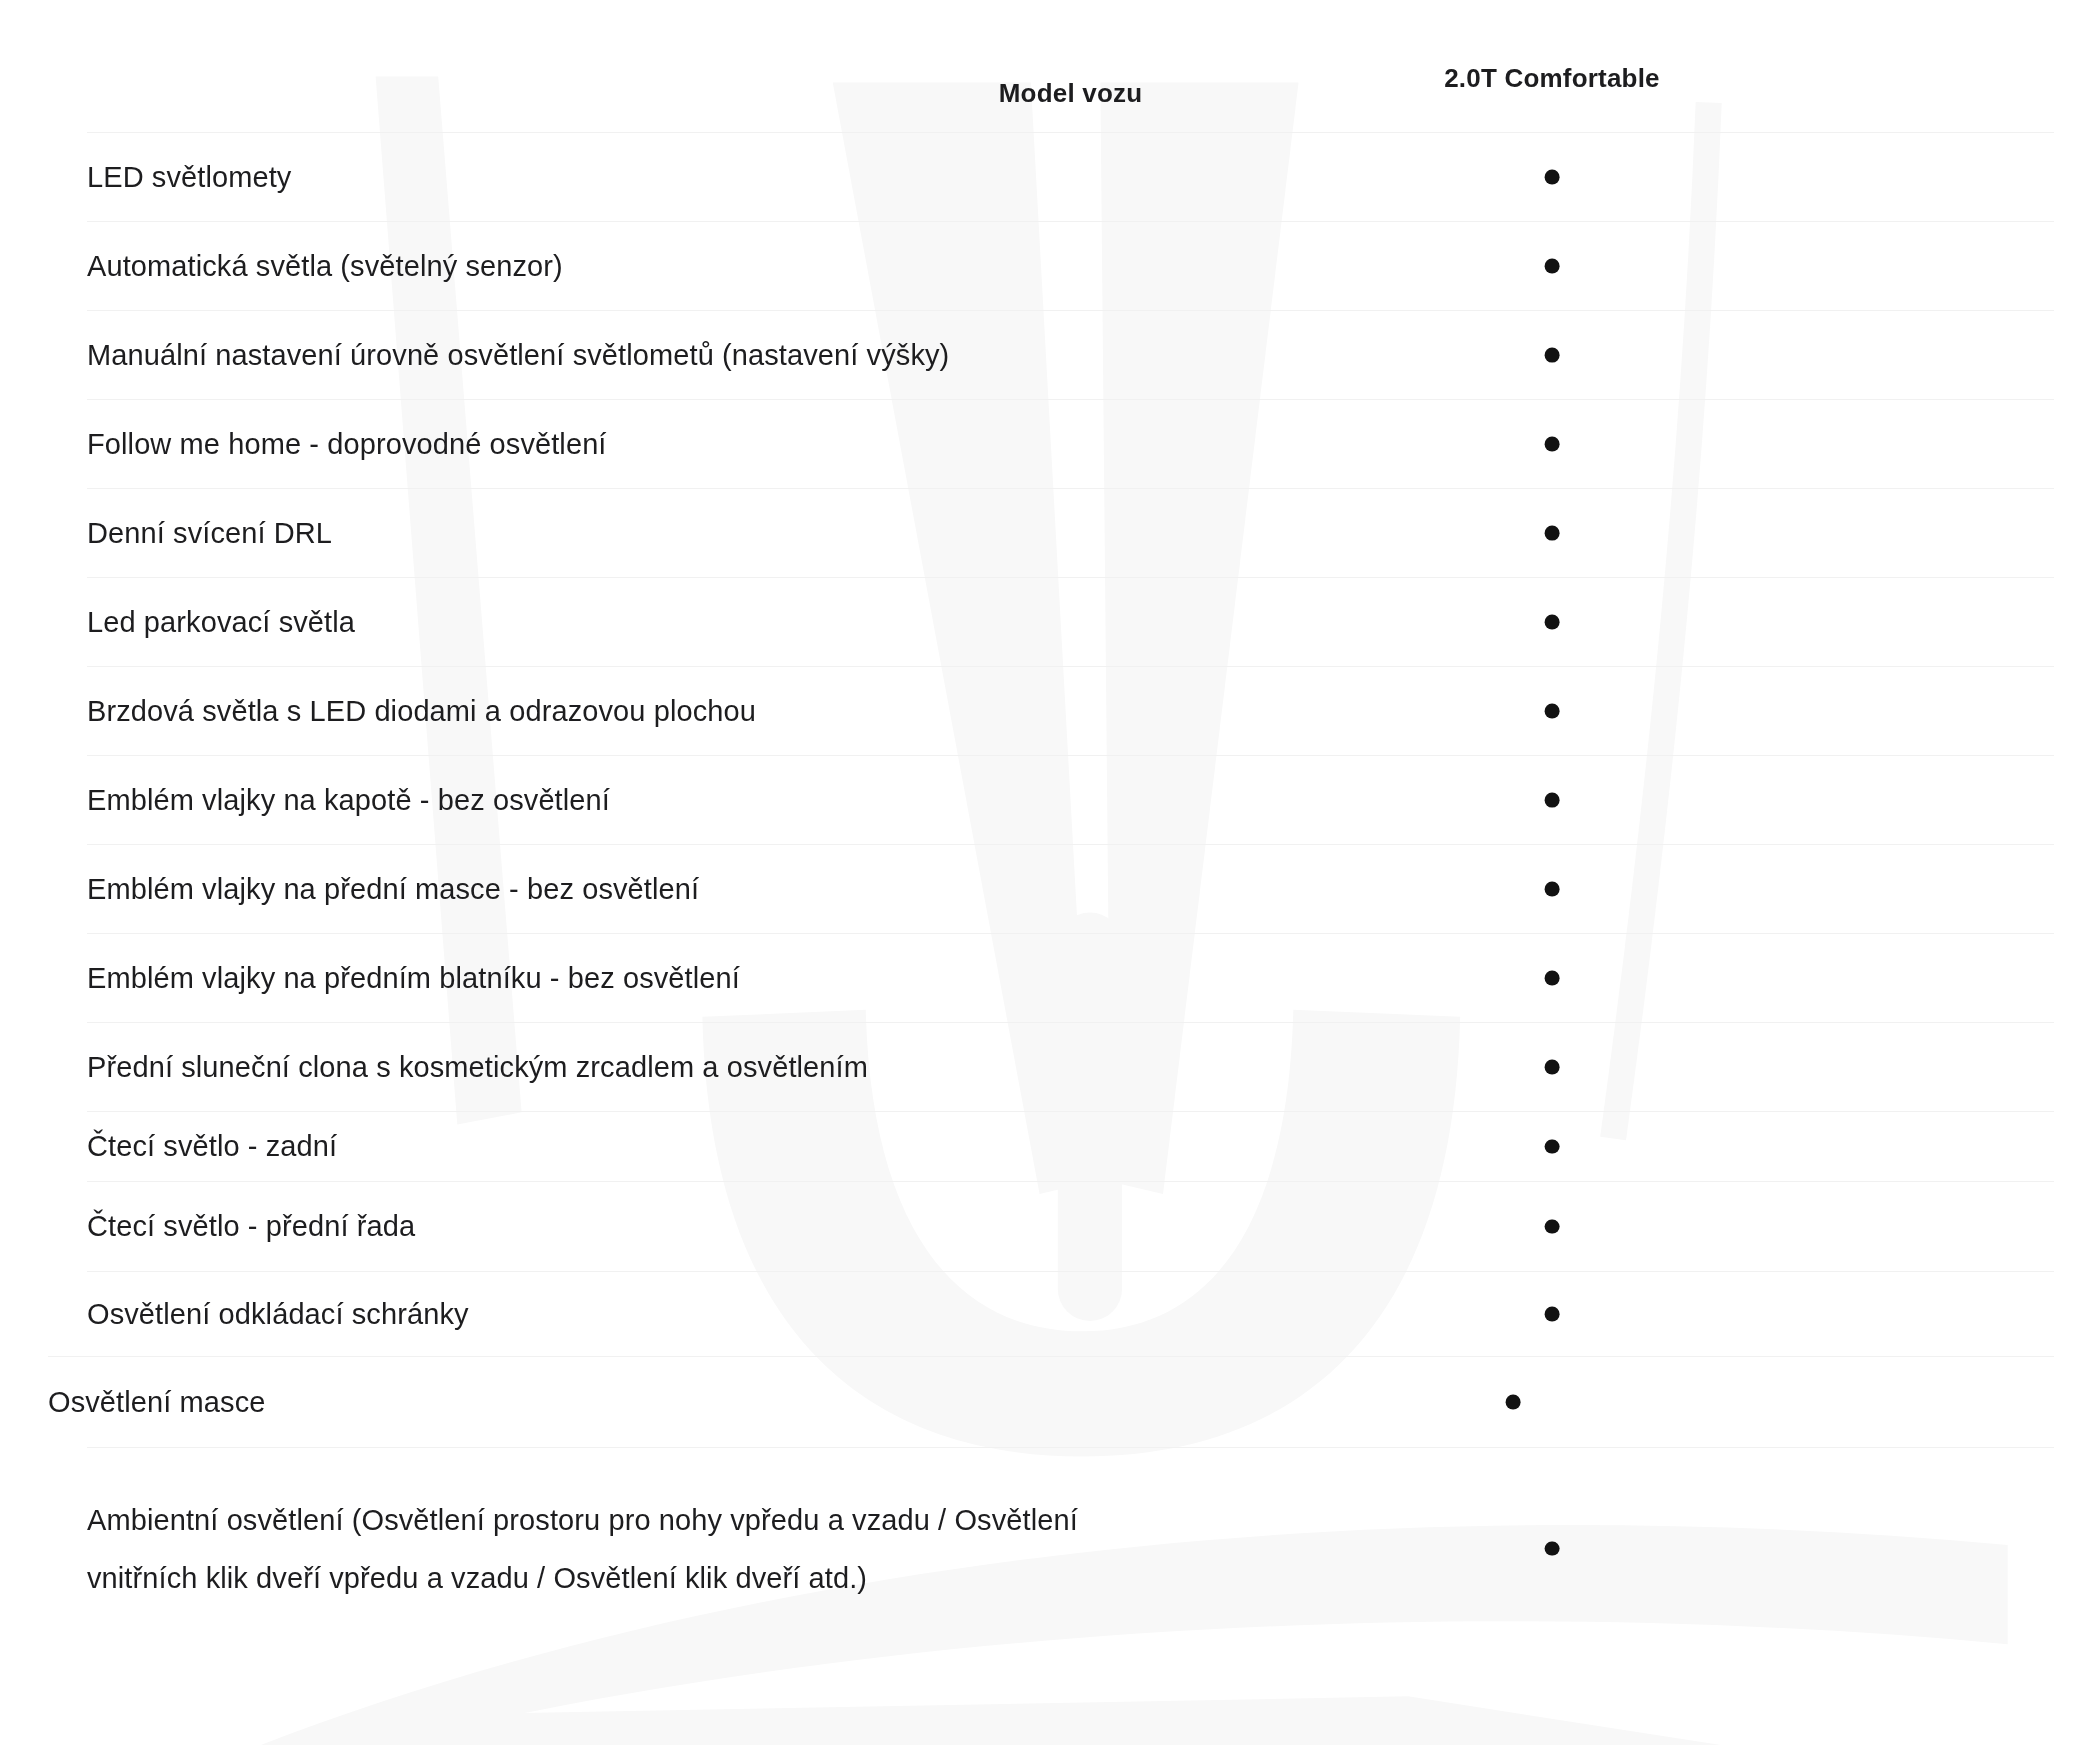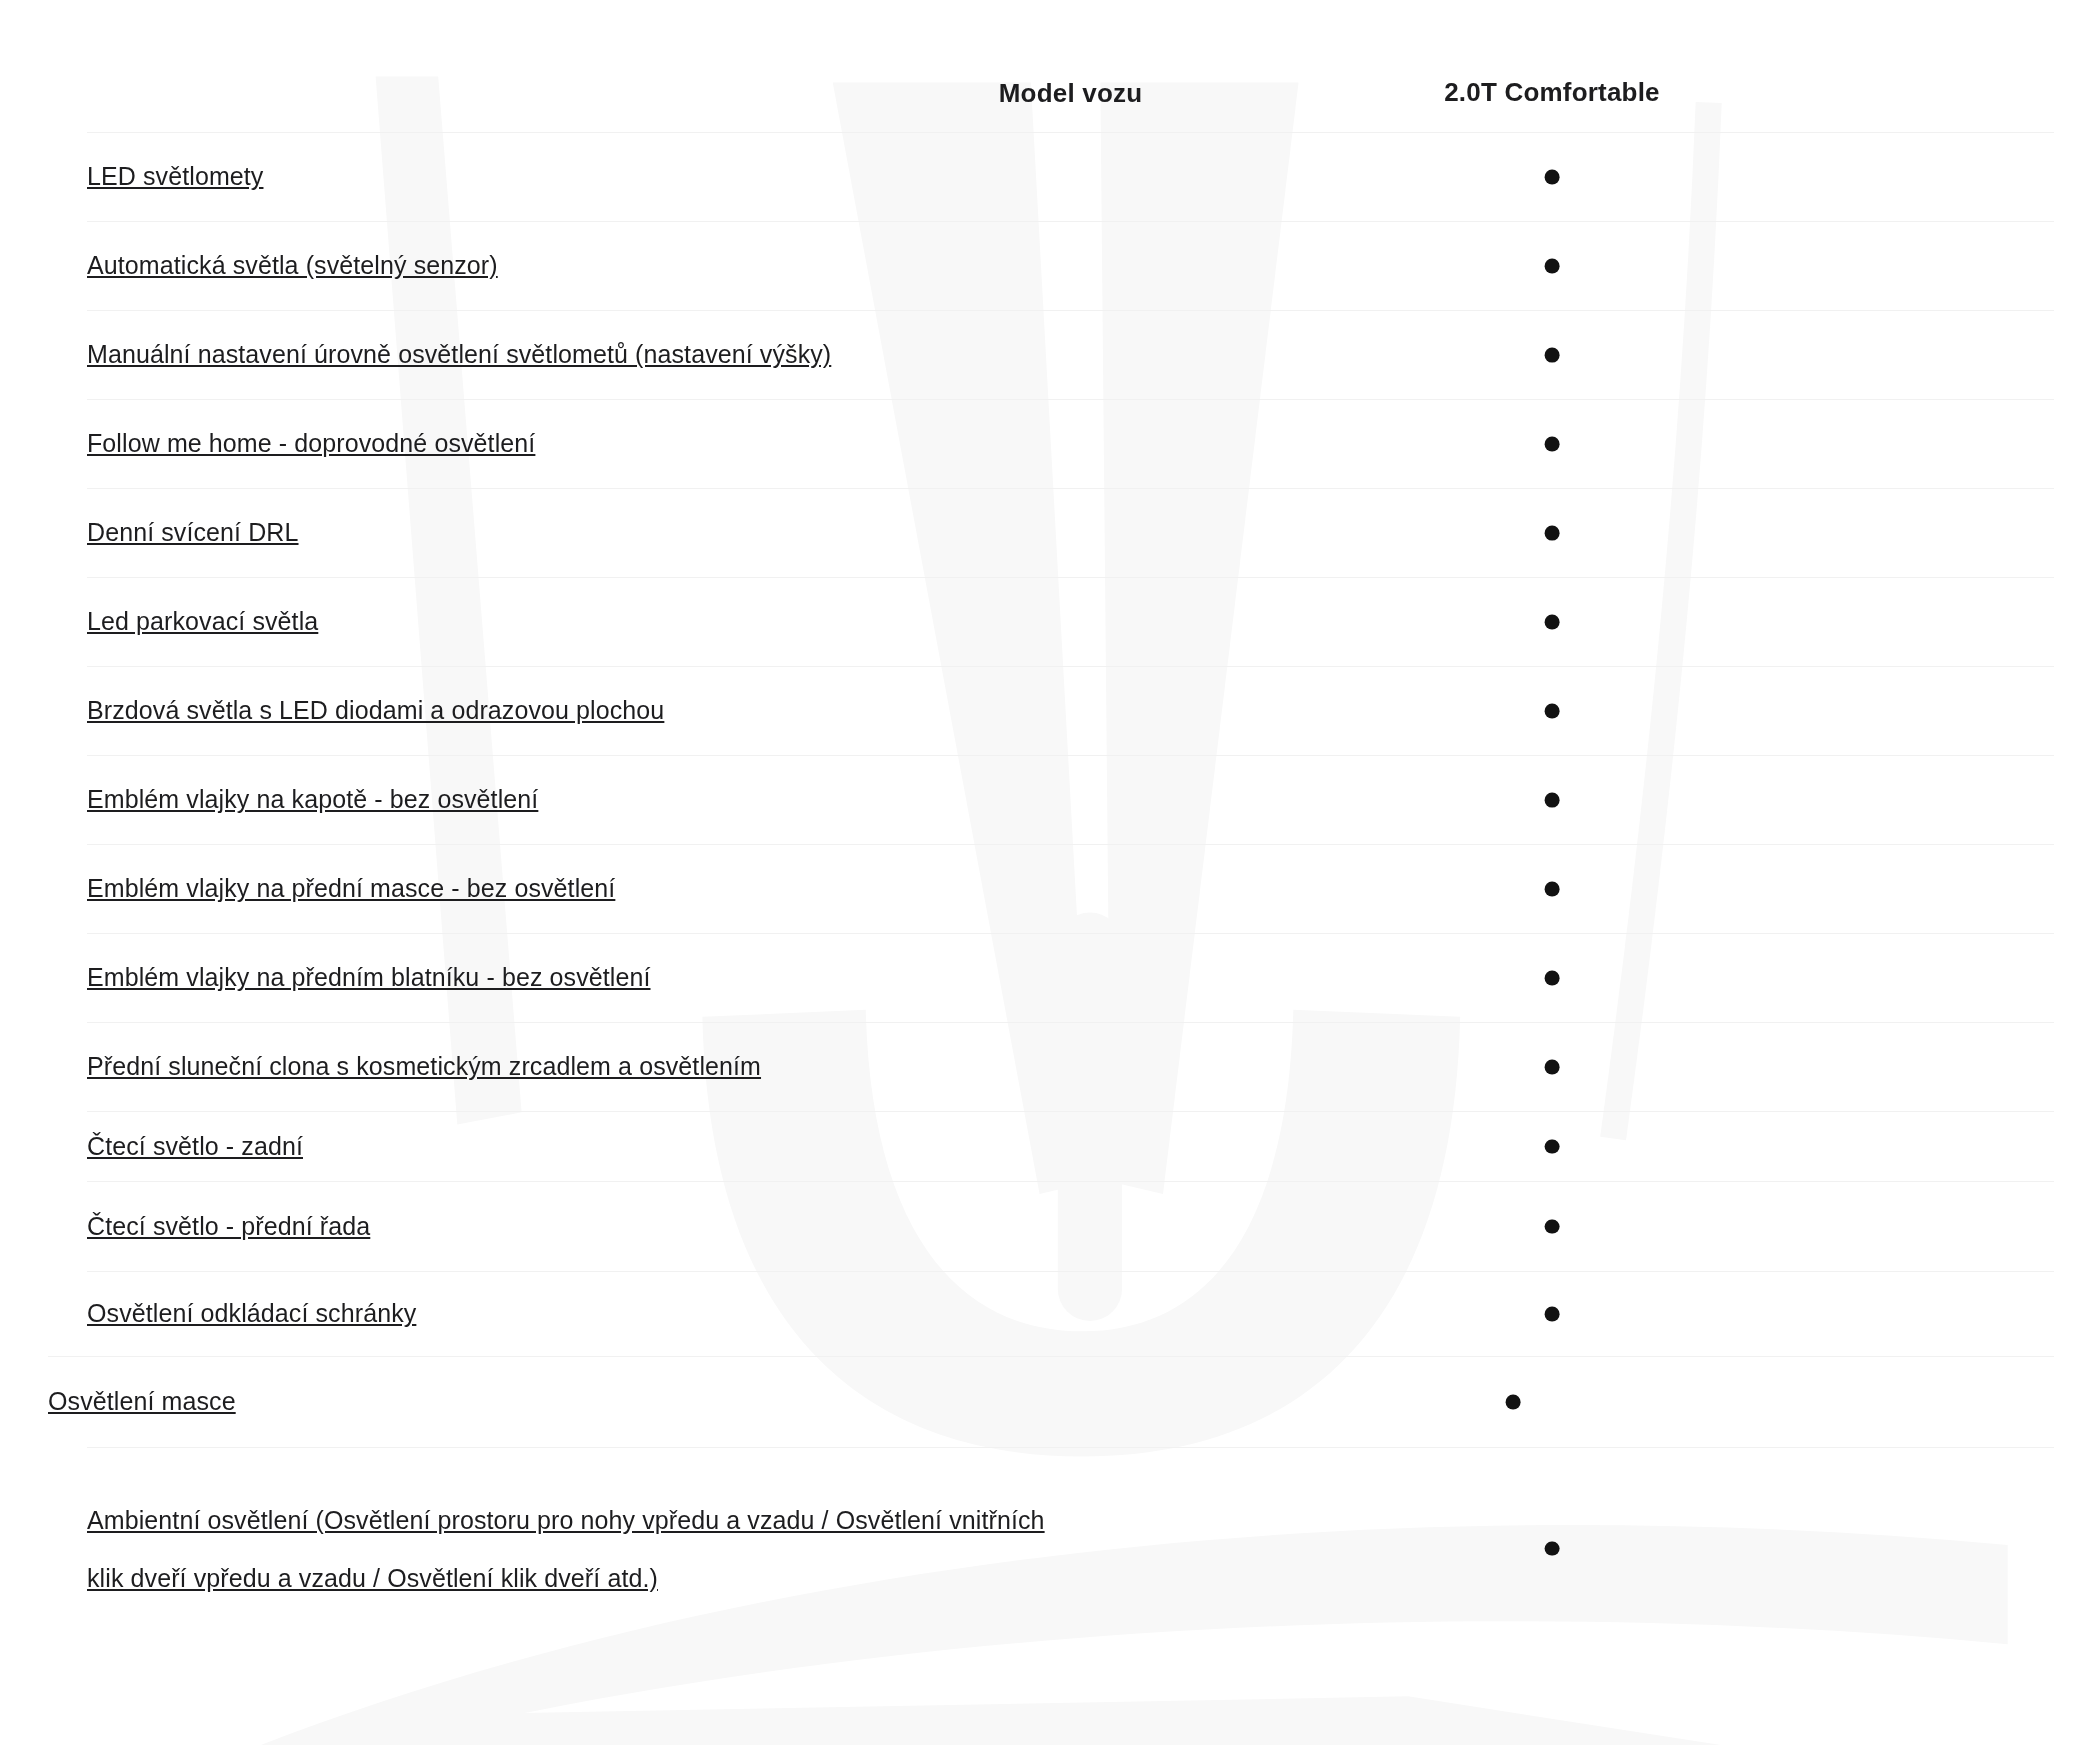--- a/index.html
+++ b/index.html
@@ -43,21 +43,21 @@
   }
   .model-col-header {
     font-size: 26px;
     font-weight: 700;
     letter-spacing: 0.2px;
     white-space: nowrap;
   }
   .trim-col-header {
     position: absolute;
     left: 1465px;
-    bottom: 24px;
+    bottom: 38px;
     transform: translateX(-50%);
     font-size: 26px;
     font-weight: 700;
     letter-spacing: 0.2px;
     white-space: nowrap;
   }
 
   .feature-row {
     margin: 0 39px 0 87px;
     border-top: 0.9px solid #f1f1f1;
@@ -68,25 +68,24 @@
     height: 89px;
   }
   .feature-row:nth-child(12) { height: 70px; }
   .feature-row:nth-child(13) { height: 90px; }
   .feature-row:nth-child(14) { height: 85px; }
   .feature-row:nth-child(15) { height: 91px; margin-left: 48px; }
   .feature-row:nth-child(16) { height: 68px; }
   .feature-row:last-child   { height: auto; min-height: 202px; }
 
   .feature-label {
-    font-size: 25px;
+    font-size: 29px;
     line-height: 1.25;
     max-width: 999px;
     letter-spacing: 0.1px;
-    text-decoration: underline;
   }
   .feature-row:last-child .feature-label {
     line-height: 58px;
   }
 
   .included-dot {
     position: absolute;
     left: 1465px;
     top: 50%;
     transform: translate(-50%, -50%);

